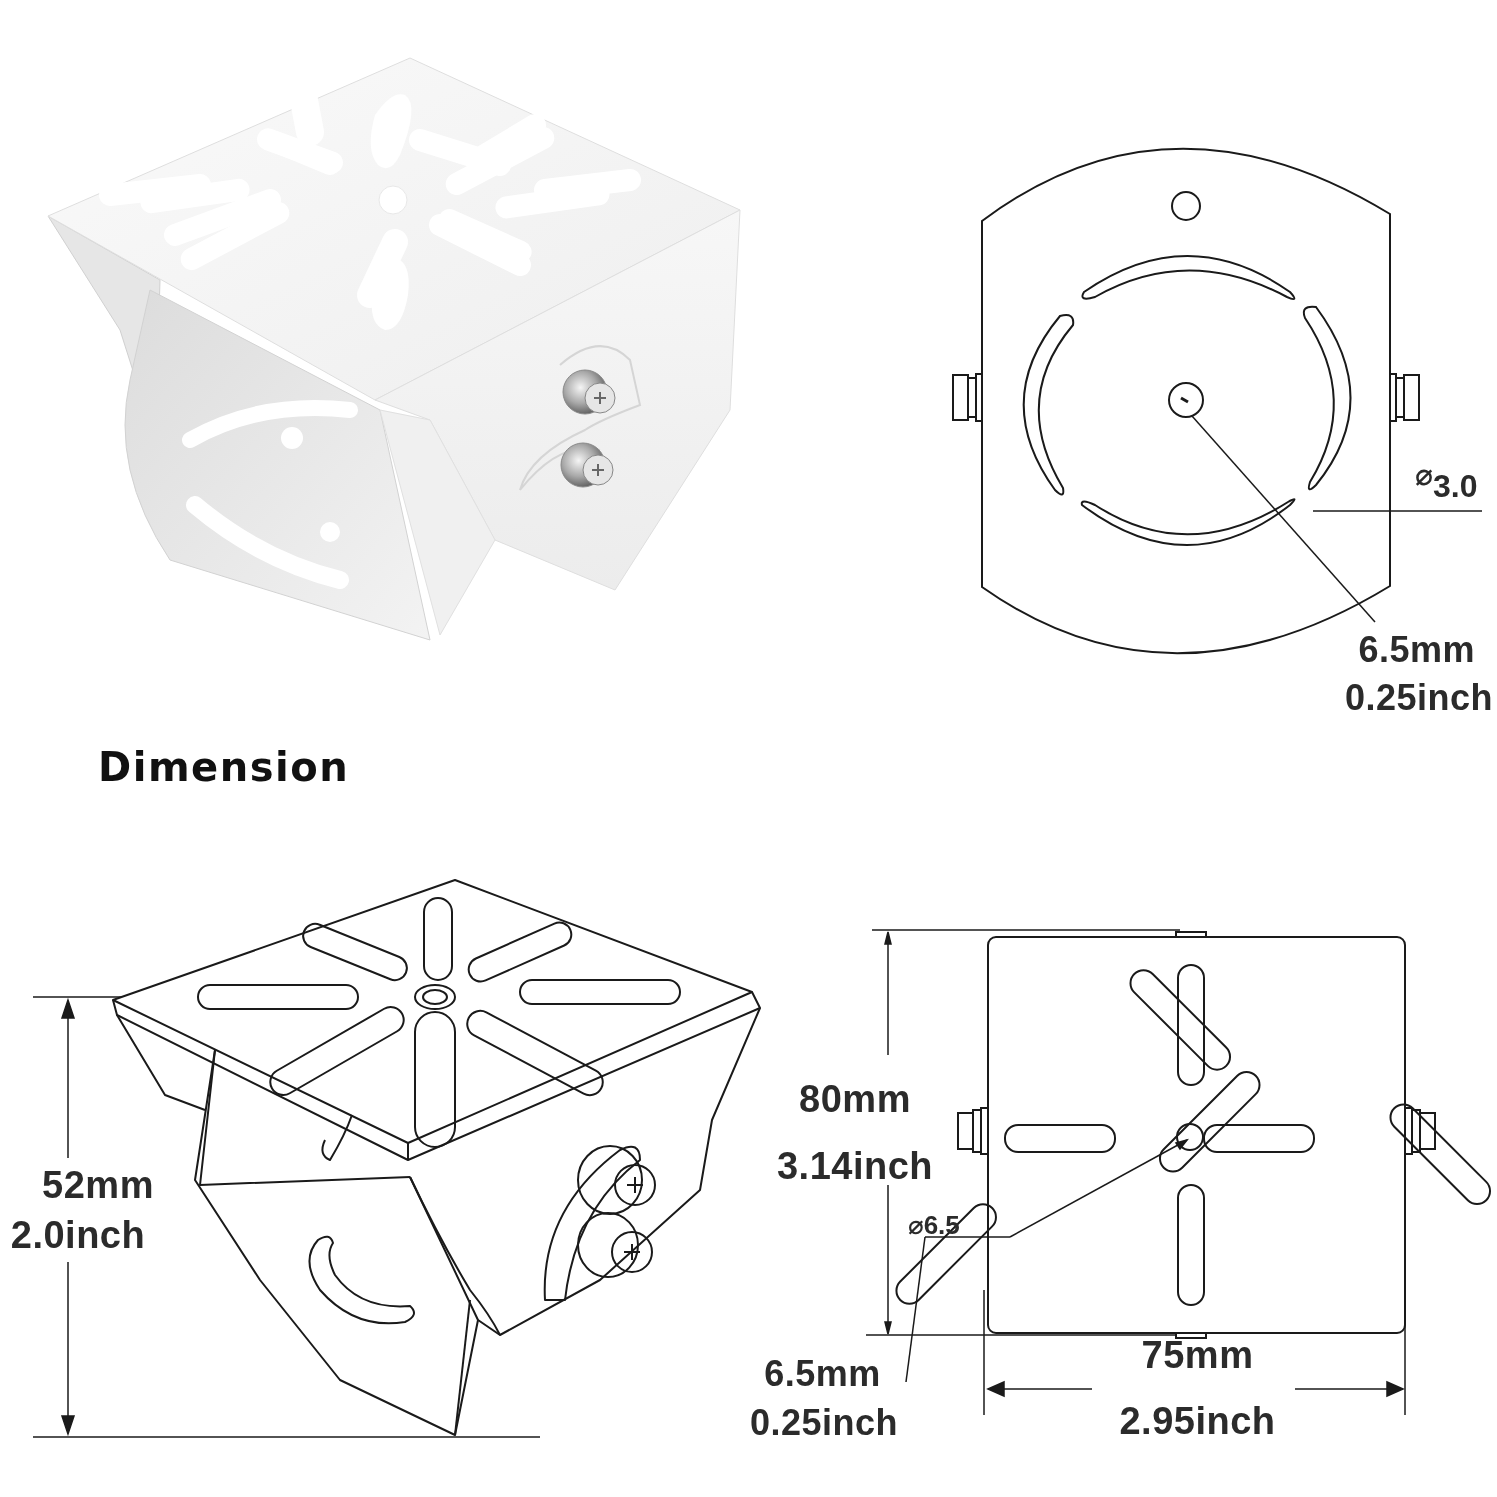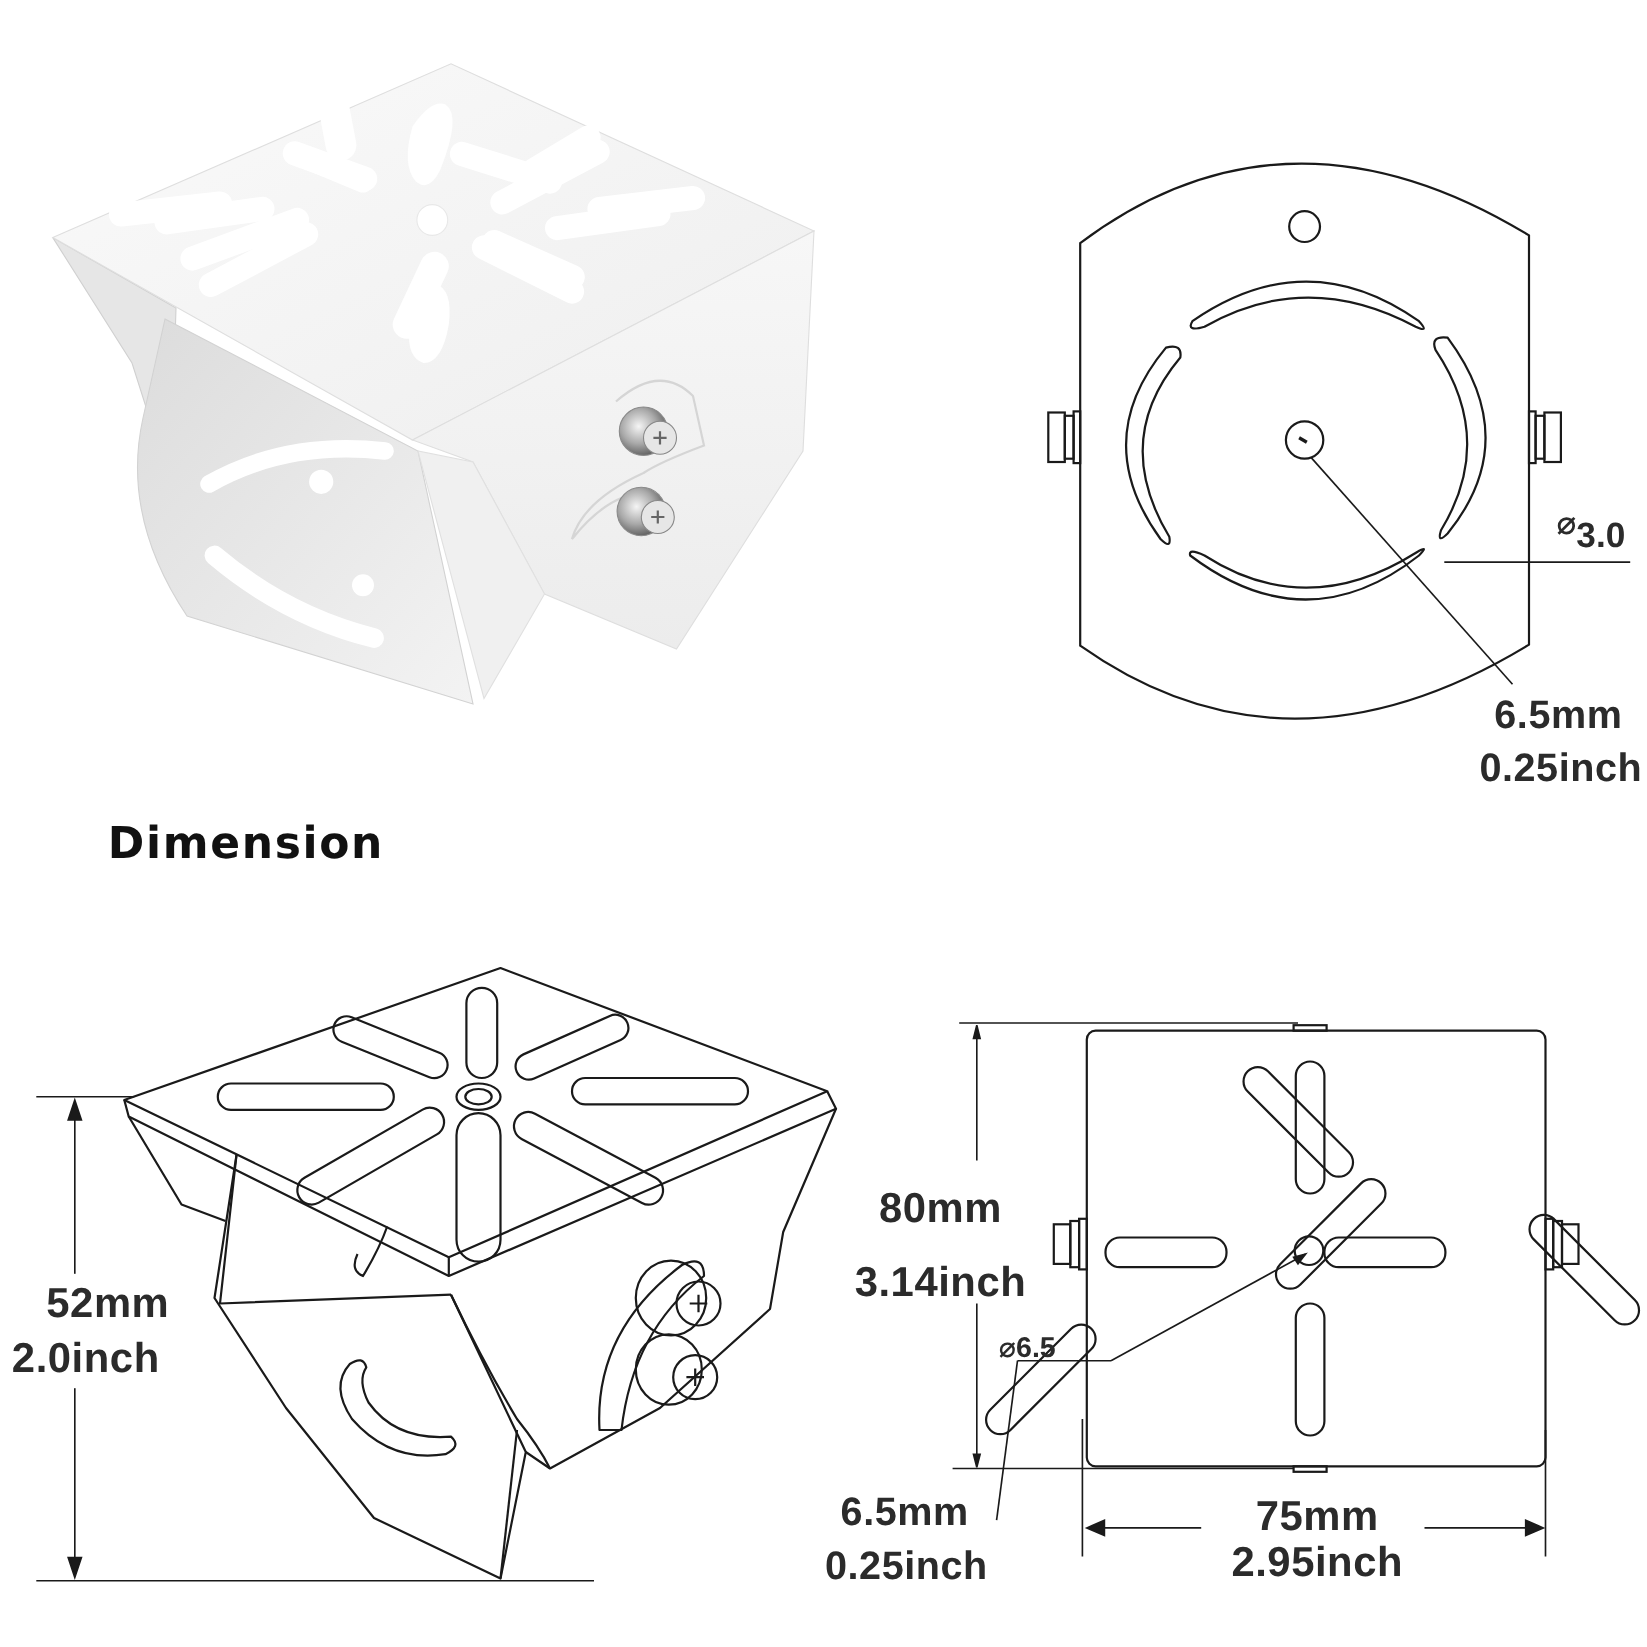--- a/index.html
+++ b/index.html
@@ -228,15 +228,15 @@
       <line x1="1295" y1="489" x2="1395" y2="489"></line>
       <polygon points="988,489 1004,482 1004,496"></polygon>
       <polygon points="1403,489 1387,482 1387,496"></polygon>
     </g>
   </svg>
   <div class="lbl big center" style="left:770px;top:180px;width:170px;">80mm</div>
   <div class="lbl big center" style="left:758px;top:247px;width:194px;">3.14inch</div>
   <div class="lbl" style="left:908px;top:312px;font-size:26px;">⌀6.5</div>
   <div class="lbl big center" style="left:740px;top:456px;width:165px;font-size:36px;">6.5mm</div>
   <div class="lbl big center" style="left:735px;top:505px;width:178px;font-size:36px;">0.25inch</div>
-  <div class="lbl big center" style="left:1110px;top:460px;width:175px;">75mm</div>
+  <div class="lbl big center" style="left:1110px;top:436px;width:175px;">75mm</div>
   <div class="lbl big center" style="left:1100px;top:502px;width:195px;">2.95inch</div>
 </div>
 
 </body></html>

